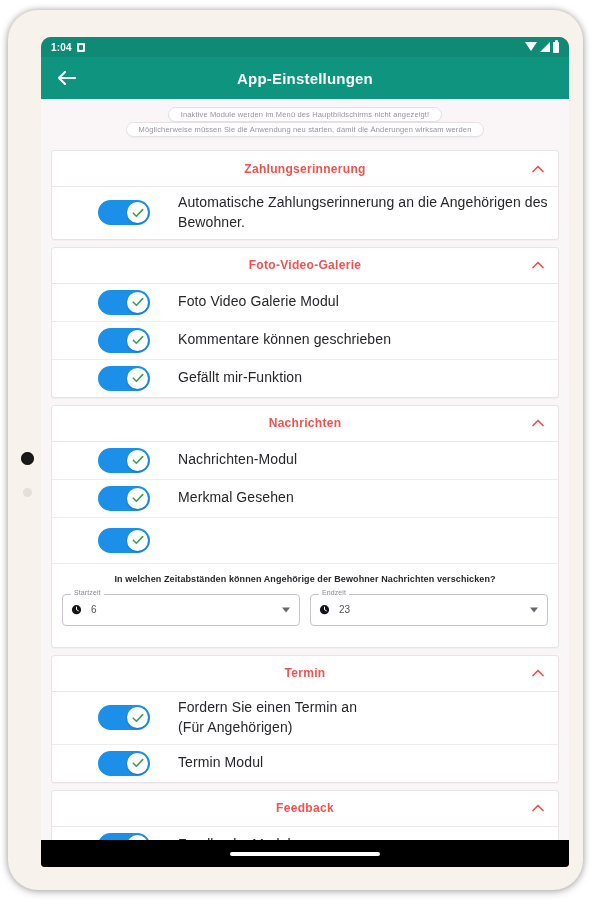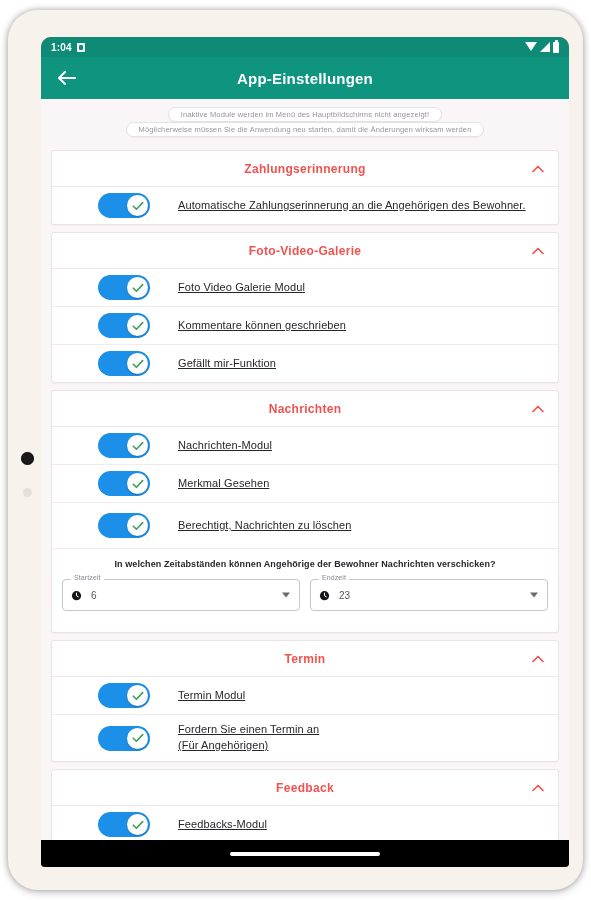--- a/index.html
+++ b/index.html
@@ -231,25 +231,24 @@
     right: 2px; top: 2px;
     width: 21px; height: 21px;
     border-radius: 50%;
     background: #ffffff;
     display: flex;
     align-items: center;
     justify-content: center;
     box-shadow: 0 1px 2px rgba(0,0,0,0.2);
   }
   .row-label {
-    font-size: 11px;
+    font-size: 14px;
     color: #27262b;
     line-height: 1.42;
     letter-spacing: 0.1px;
-    text-decoration: underline;
   }
 
   
   .time-block { padding: 10px 10px 21px 10px; }
   .time-question {
     text-align: center;
     font-size: 9px;
     font-weight: bold;
     color: #27262b;
     margin-bottom: 10px;
@@ -439,21 +438,20 @@
         </div>
         <div class="row row-tall">
           <span class="toggle">
             <span class="toggle-knob">
               <svg width="12" height="10" viewBox="0 0 12 10">
                   <path d="M1.3 5.2 L4.4 8.3 L10.7 1.6" stroke="#3f9e52" stroke-width="1.6" fill="none" stroke-linecap="round" stroke-linejoin="round"></path>
                 </svg>
             </span>
           </span>
           <span>
-            <span class="row-label" style="display:block">Berechtigt, Nachrichten zu löschen</span>
           </span>
         </div>
         <div class="time-block">
           <div class="time-question">In welchen Zeitabständen können Angehörige der Bewohner Nachrichten verschicken?</div>
           <div class="time-fields">
             <div class="field">
               <span class="field-legend">Startzeit</span>
               <span class="field-clock">
                 <svg width="11" height="11" viewBox="0 0 11 11">
                     <circle cx="5.5" cy="5.7" r="4.6" fill="#151419"></circle>
@@ -480,42 +478,42 @@
 
       <div class="card">
         <div class="card-header">
           <span class="card-title">Termin</span>
           <span class="chevron">
             <svg width="12" height="8" viewBox="0 0 12 8">
                 <path d="M1 6.5 L6 1.5 L11 6.5" stroke="#f0534f" stroke-width="1.7" fill="none" stroke-linecap="round" stroke-linejoin="round"></path>
               </svg>
           </span>
         </div>
-        <div class="row">
-          <span class="toggle">
-            <span class="toggle-knob">
-              <svg width="12" height="10" viewBox="0 0 12 10">
-                  <path d="M1.3 5.2 L4.4 8.3 L10.7 1.6" stroke="#3f9e52" stroke-width="1.6" fill="none" stroke-linecap="round" stroke-linejoin="round"></path>
-                </svg>
-            </span>
-          </span>
-          <span class="row-label">Termin Modul</span>
-        </div>
         <div class="row row-tall">
           <span class="toggle">
             <span class="toggle-knob">
               <svg width="12" height="10" viewBox="0 0 12 10">
                   <path d="M1.3 5.2 L4.4 8.3 L10.7 1.6" stroke="#3f9e52" stroke-width="1.6" fill="none" stroke-linecap="round" stroke-linejoin="round"></path>
                 </svg>
             </span>
           </span>
           <span>
             <span class="row-label" style="display:block">Fordern Sie einen Termin an</span>
             <span class="row-label" style="display:block">(Für Angehörigen)</span>
           </span>
+        </div>
+        <div class="row">
+          <span class="toggle">
+            <span class="toggle-knob">
+              <svg width="12" height="10" viewBox="0 0 12 10">
+                  <path d="M1.3 5.2 L4.4 8.3 L10.7 1.6" stroke="#3f9e52" stroke-width="1.6" fill="none" stroke-linecap="round" stroke-linejoin="round"></path>
+                </svg>
+            </span>
+          </span>
+          <span class="row-label">Termin Modul</span>
         </div>
       </div>
 
       <div class="card">
         <div class="card-header">
           <span class="card-title">Feedback</span>
           <span class="chevron">
             <svg width="12" height="8" viewBox="0 0 12 8">
                 <path d="M1 6.5 L6 1.5 L11 6.5" stroke="#f0534f" stroke-width="1.7" fill="none" stroke-linecap="round" stroke-linejoin="round"></path>
               </svg>

